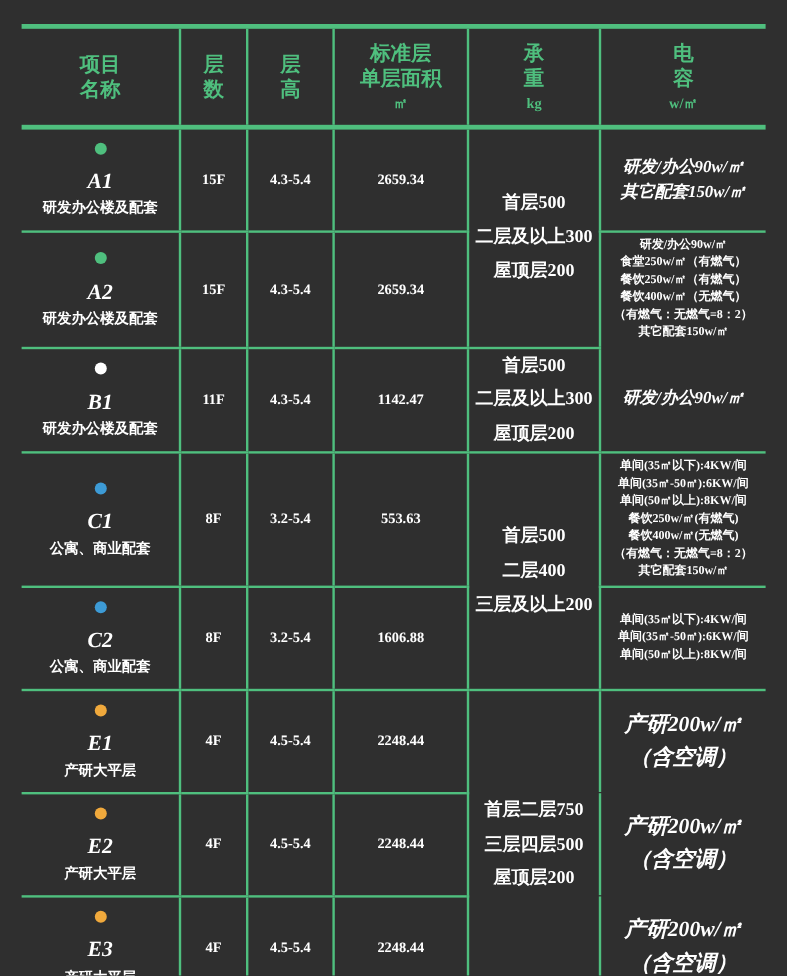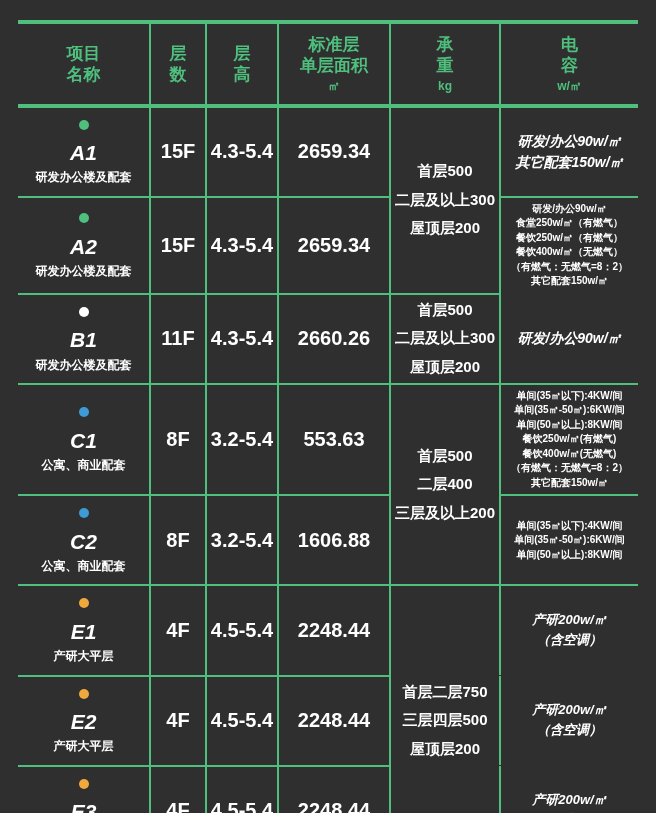--- a/index.html
+++ b/index.html
@@ -27,20 +27,21 @@
     background: #4fbf7e;
     width: 100%;
   }
   .rule.top { margin-top: 20px; }
   .rule.header-sep { margin-top: 0px; }
 
   table {
     width: 100%;
     border-collapse: collapse;
     table-layout: fixed;
+    font-family: Liberation Serif, serif;
   }
   td, th {
     vertical-align: middle;
     text-align: center;
     padding: 0;
   }
   .vline {
     border-left: 2px solid #4fbf7e;
   }
 
@@ -67,33 +68,33 @@
   }
   .dot {
     display: inline-block;
     width: 10px;
     height: 10px;
     border-radius: 50%;
     margin-bottom: 4px;
   }
   .code {
     font-weight: bold;
-    font-size: 21px;
+    font-size: 18px;
     font-style: italic;
     display: block;
     margin-bottom: 2px;
   }
   .desc {
     font-size: 12px;
     font-weight: bold;
     display: block;
   }
   .num {
     font-weight: bold;
-    font-size: 20px;
+    font-size: 12px;
   }
   .load-cell {
     font-weight: bold;
     font-size: 15px;
     line-height: 1.9;
   }
   .cap-cell {
     font-weight: bold;
     font-size: 14px;
     line-height: 1.5;
@@ -102,21 +103,21 @@
   }
   .cap-small {
     font-weight: bold;
     font-size: 10px;
     line-height: 1.45;
     font-style: normal;
     padding: 4px 2px;
   }
   .cap-mid {
     font-weight: bold;
-    font-size: 13px;
+    font-size: 18px;
     line-height: 1.55;
     font-style: italic;
     padding: 4px 2px;
   }
   .sep-row td {
     height: 0;
     border-bottom: 2px solid #4fbf7e;
   }
 </style>
 </head>
@@ -236,21 +237,21 @@
     </tr>
 
     <tr>
       <td class="name-cell">
         <span class="dot" style="background:#ffffff"></span><br>
         <span class="code">B1</span>
         <span class="desc">研发办公楼及配套</span>
       </td>
       <td class="vline num">11F</td>
       <td class="vline num">4.3-5.4</td>
-      <td class="vline num">2660.26</td>
+      <td class="vline num">1142.47</td>
       <td class="vline load-cell">
         <div>首层500</div>
         <div>二层及以上300</div>
         <div>屋顶层200</div>
       </td>
       <td class="vline cap-cell">
         <div>研发/办公90w/㎡</div>
       </td>
     </tr>
     <tr class="sep-row">

